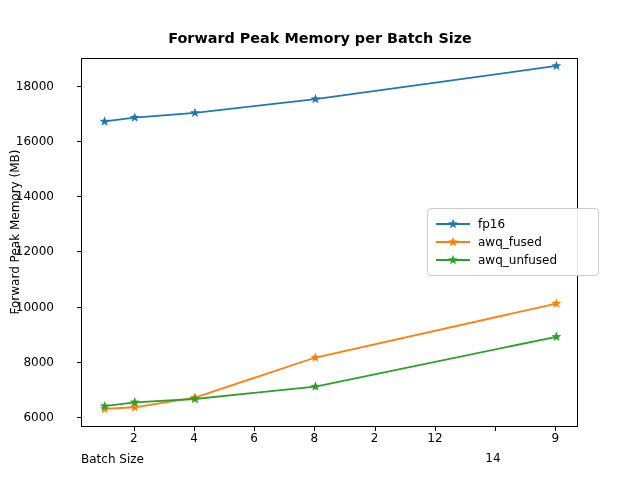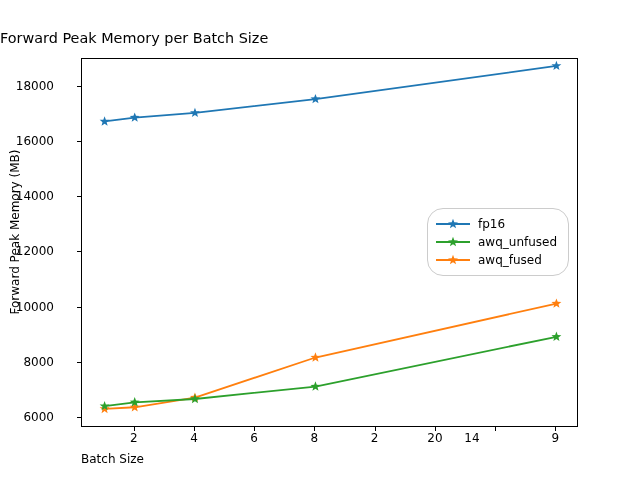--- a/index.html
+++ b/index.html
@@ -18,23 +18,25 @@
     position: relative;
     width: 640px;
     height: 480px;
     background: #ffffff;
   }
   #chart-title {
     position: absolute;
     left: 0;
     top: 30px;
     width: 640px;
+    text-align: center;
     font-size: 14.4px;
     color: #000000;
     letter-spacing: 0px;
+    font-weight: bold;
   }
   
   #plot-area {
     position: absolute;
     left: 81px;
     top: 58px;
     width: 497px;
     height: 369px;
     border: 1.1px solid #000000;
     box-sizing: border-box;
@@ -98,24 +100,24 @@
     top: 427px;
     width: 0;
     height: 4px;
     border-left: 1.1px solid #000000;
   }
   
   #legend {
     position: absolute;
     left: 427px;
     top: 208px;
-    width: 142px;
+    width: 172px;
     box-sizing: border-box;
     border: 1px solid #cccccc;
-    border-radius: 16px;
+    border-radius: 4px;
     background: rgba(255,255,255,0.9);
     padding: 6px 8px 6px 6px;
   }
   .legend-entry {
     display: flex;
     align-items: center;
     height: 18px;
   }
   .legend-swatch {
     position: relative;
@@ -175,23 +177,23 @@
       <div class="xtick-label" style="left: 133.712px;">2</div>
       <div class="xtick-mark" style="left: 133.712px;"></div>
       <div class="xtick-label" style="left: 193.955px;">4</div>
       <div class="xtick-mark" style="left: 193.955px;"></div>
       <div class="xtick-label" style="left: 254.197px;">6</div>
       <div class="xtick-mark" style="left: 254.197px;"></div>
       <div class="xtick-label" style="left: 314.439px;">8</div>
       <div class="xtick-mark" style="left: 314.439px;"></div>
       <div class="xtick-label" style="left: 374.682px;">2</div>
       <div class="xtick-mark" style="left: 374.682px;"></div>
-      <div class="xtick-label" style="left: 434.924px;">20</div>
+      <div class="xtick-label" style="left: 434.924px;">12</div>
       <div class="xtick-mark" style="left: 434.924px;"></div>
-      <div class="xtick-label" style="left: 472px;">14</div>
+      <div class="xtick-label" style="left: 493px; margin-top: 20px;">14</div>
       <div class="xtick-mark" style="left: 495.167px;"></div>
       <div class="xtick-label" style="left: 555.409px;">9</div>
       <div class="xtick-mark" style="left: 555.409px;"></div>
     </div>
 
   <div id="plot-area">
     <svg id="plot-svg" viewBox="0 0 497 369" preserveAspectRatio="none">
         <polyline points="22.59,62.47 52.71,58.60 112.95,53.90 233.44,40.08 474.41,6.91" fill="none" stroke="#1f77b4" stroke-width="1.8" stroke-linejoin="round" stroke-linecap="round"></polyline>
         <path d="M22.59,57.27L23.87,60.70L27.54,60.86L24.67,63.14L25.65,66.67L22.59,64.65L19.53,66.67L20.51,63.14L17.65,60.86L21.31,60.70Z" fill="#1f77b4"></path>
         <path d="M52.71,53.40L54.00,56.83L57.66,56.99L54.79,59.27L55.77,62.80L52.71,60.78L49.66,62.80L50.64,59.27L47.77,56.99L51.43,56.83Z" fill="#1f77b4"></path>
@@ -218,31 +220,31 @@
         <span class="legend-swatch">
           <span class="lg-line" style="background: rgb(31, 119, 180);"></span>
           <svg class="lg-star" viewBox="0 0 14 14">
             <path d="M7.00,1.80L8.28,5.23L11.95,5.39L9.08,7.67L10.06,11.21L7.00,9.18L3.94,11.21L4.92,7.67L2.05,5.39L5.72,5.23Z" fill="#1f77b4"></path>
           </svg>
         </span>
         <span class="legend-text">fp16</span>
       </div>
       <div class="legend-entry">
         <span class="legend-swatch">
+          <span class="lg-line" style="background: rgb(255, 127, 14);"></span>
+          <svg class="lg-star" viewBox="0 0 14 14">
+            <path d="M7.00,1.80L8.28,5.23L11.95,5.39L9.08,7.67L10.06,11.21L7.00,9.18L3.94,11.21L4.92,7.67L2.05,5.39L5.72,5.23Z" fill="#ff7f0e"></path>
+          </svg>
+        </span>
+        <span class="legend-text">awq_fused</span>
+      </div>
+      <div class="legend-entry">
+        <span class="legend-swatch">
           <span class="lg-line" style="background: rgb(44, 160, 44);"></span>
           <svg class="lg-star" viewBox="0 0 14 14">
             <path d="M7.00,1.80L8.28,5.23L11.95,5.39L9.08,7.67L10.06,11.21L7.00,9.18L3.94,11.21L4.92,7.67L2.05,5.39L5.72,5.23Z" fill="#2ca02c"></path>
           </svg>
         </span>
         <span class="legend-text">awq_unfused</span>
       </div>
-      <div class="legend-entry">
-        <span class="legend-swatch">
-          <span class="lg-line" style="background: rgb(255, 127, 14);"></span>
-          <svg class="lg-star" viewBox="0 0 14 14">
-            <path d="M7.00,1.80L8.28,5.23L11.95,5.39L9.08,7.67L10.06,11.21L7.00,9.18L3.94,11.21L4.92,7.67L2.05,5.39L5.72,5.23Z" fill="#ff7f0e"></path>
-          </svg>
-        </span>
-        <span class="legend-text">awq_fused</span>
-      </div>
     </div>
 
 </div>
 
 </body></html>

